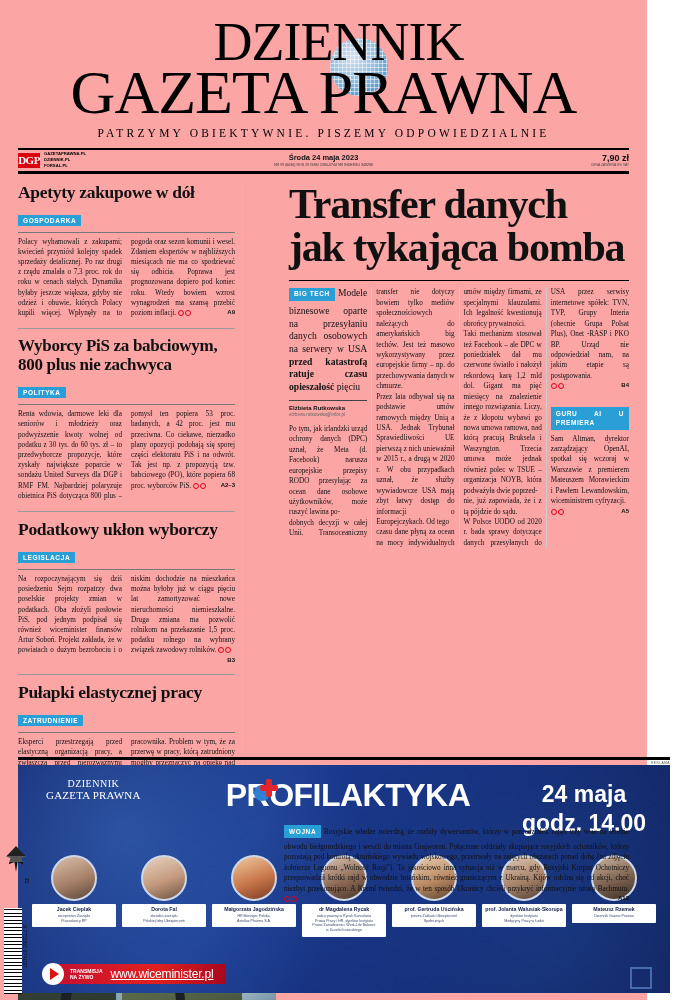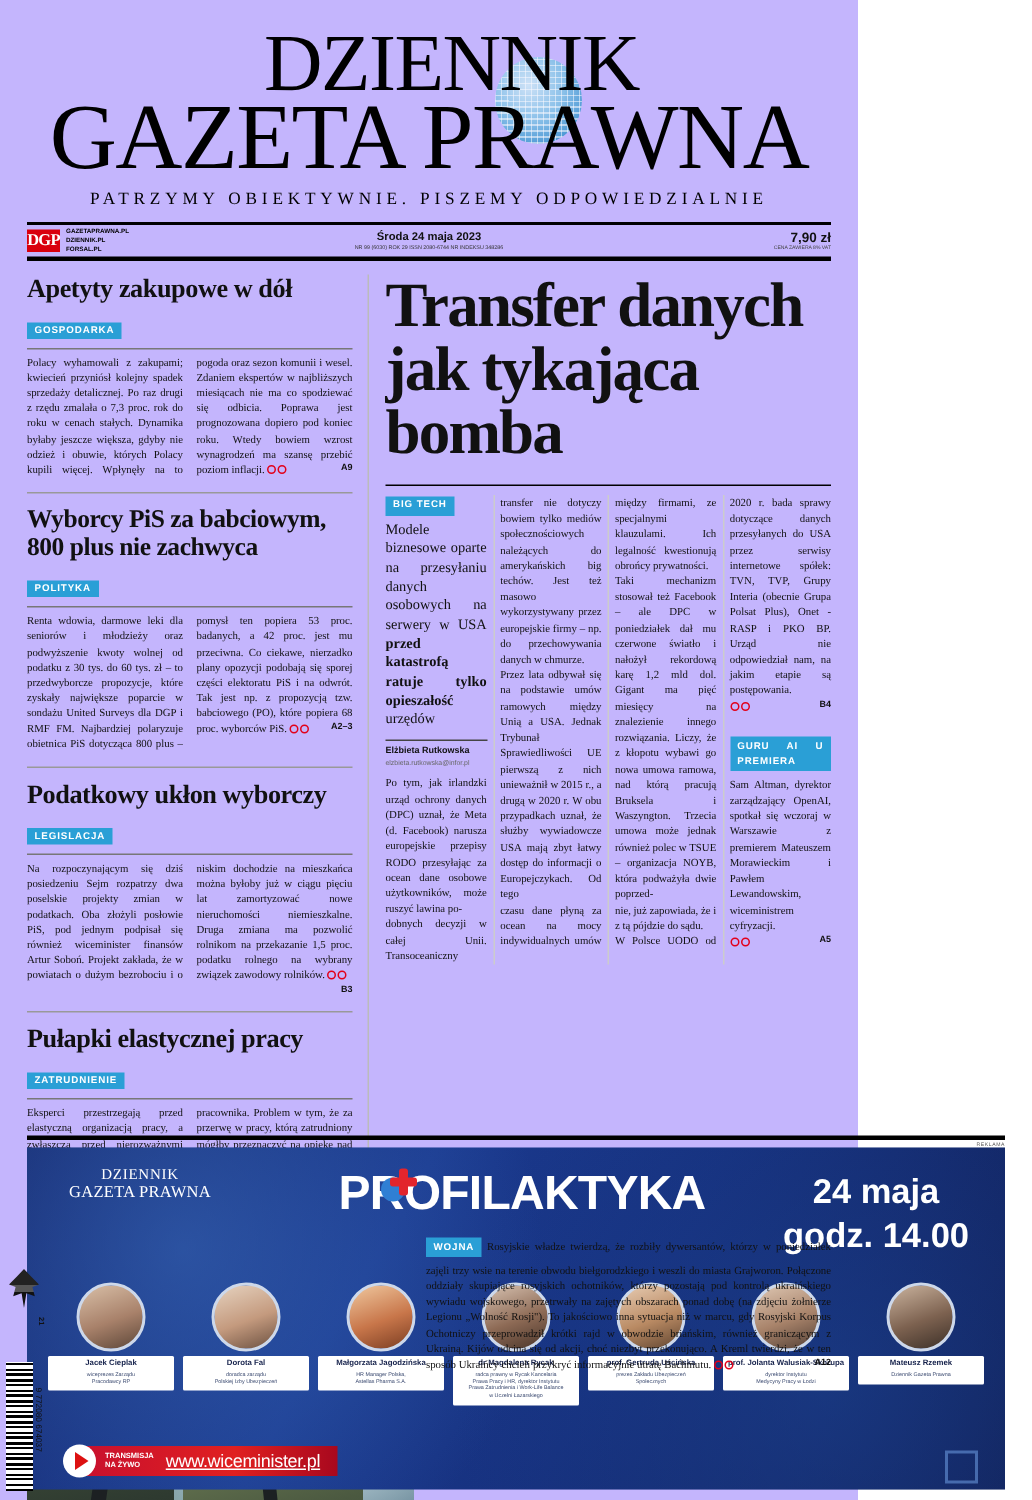--- a/index.html
+++ b/index.html
@@ -4,21 +4,21 @@
 <style>
   * { box-sizing: border-box; margin: 0; padding: 0; }
   html, body { width: 688px; height: 1000px; }
   body {
     font-family: "Liberation Serif", serif;
     background: #ffffff;
     color: #111;
     position: relative;
     overflow: hidden;
   }
-  .page { width: 572px; height: 1000px; position: relative; background:#c4b5fd; }
+  .page { width: 647px; height: 1000px; position: relative; background:#fca5a5; }
 
   
   .masthead { padding: 18px 0 0 0; text-align: center; position: relative; }
   .mast-line1, .mast-line2 {
     font-family: "Liberation Serif", serif;
     font-weight: 400;
     color: #000;
     line-height: 0.92;
     letter-spacing: -1px;
   }
@@ -65,21 +65,21 @@
   }
   .sites { font-family:"Liberation Sans", sans-serif; font-size:4.2px; line-height:1.45; font-weight:bold; color:#000; }
   .center-date { position:absolute; left:0; right:0; text-align:center; }
   .center-date .d1 { font-family:"Liberation Sans", sans-serif; font-size:7.5px; font-weight:bold; }
   .center-date .d2 { font-family:"Liberation Sans", sans-serif; font-size:3.6px; color:#333; margin-top:1px; }
   .price { margin-left:auto; text-align:right; }
   .price .p1 { font-family:"Liberation Sans", sans-serif; font-size:9px; font-weight:bold; }
   .price .p2 { font-family:"Liberation Sans", sans-serif; font-size:3.4px; color:#444; }
 
   
-  .content { display:flex; margin: 9px 18px 0 18px; }
+  .content { display:flex; margin: 9px 18px 0 18px; gap: 32px; }
   .left-col { width: 228px; padding-right: 10px; border-right: 1px solid #bbb; }
   .right-col { flex: 1; padding-left: 11px; }
 
   
   .lead-h {
     font-family:"Liberation Serif", serif;
     font-weight: bold;
     font-size: 17.5px;
     line-height: 1.08;
     letter-spacing: -.3px;
@@ -391,21 +391,21 @@
 
       <div class="big-head">
         <div>Transfer danych</div>
         <div>jak tykająca bomba</div>
       </div>
       <div class="lead-rule"></div>
 
       <div class="main-cols">
         <div class="standfirst">
           <span class="tag blue">BIG TECH</span>
-          <span>Modele biznesowe oparte na przesyłaniu danych osobowych na serwery w USA </span><b>przed katastrofą ratuje tylko opieszałość</b><span> urzędów</span>
+          <span>Modele biznesowe oparte na przesyłaniu danych osobowych na serwery w USA </span><b>przed katastrofą ratuje czasu opieszałość</b><span> pięciu</span>
         </div>
         <div class="byline">
           <div class="nm">Elżbieta Rutkowska</div>
           <div class="em">elzbieta.rutkowska@infor.pl</div>
         </div>
         <div>Po tym, jak irlandzki urząd ochrony danych (DPC) uznał, że Meta (d. Facebook) narusza europejskie przepisy RODO przesyłając za ocean dane osobowe użytkowników, może ruszyć lawina po-</div>
         <div style="white-space:pre-line">dobnych decyzji w całej Unii. Transoceaniczny transfer nie dotyczy bowiem tylko mediów społecznościowych należących do amerykańskich big techów. Jest też masowo wykorzystywany przez europejskie firmy – np. do przechowywania danych w chmurze.
    Przez lata odbywał się na podstawie umów ramowych między Unią a USA. Jednak Trybunał Sprawiedliwości UE pierwszą z nich unieważnił w 2015 r., a drugą w 2020 r. W obu przypadkach uznał, że służby wywiadowcze USA mają zbyt łatwy dostęp do informacji o Europejczykach. Od tego</div>
         <div style="white-space:pre-line">czasu dane płyną za ocean na mocy indywidualnych umów między firmami, ze specjalnymi klauzulami. Ich legalność kwestionują obrońcy prywatności.
    Taki mechanizm stosował też Facebook – ale DPC w poniedziałek dał mu czerwone światło i nałożył rekordową karę 1,2 mld dol. Gigant ma pięć miesięcy na znalezienie innego rozwiązania. Liczy, że z kłopotu wybawi go nowa umowa ramowa, nad którą pracują Bruksela i Waszyngton. Trzecia umowa może jednak również polec w TSUE – organizacja NOYB, która podważyła dwie poprzed-</div>

